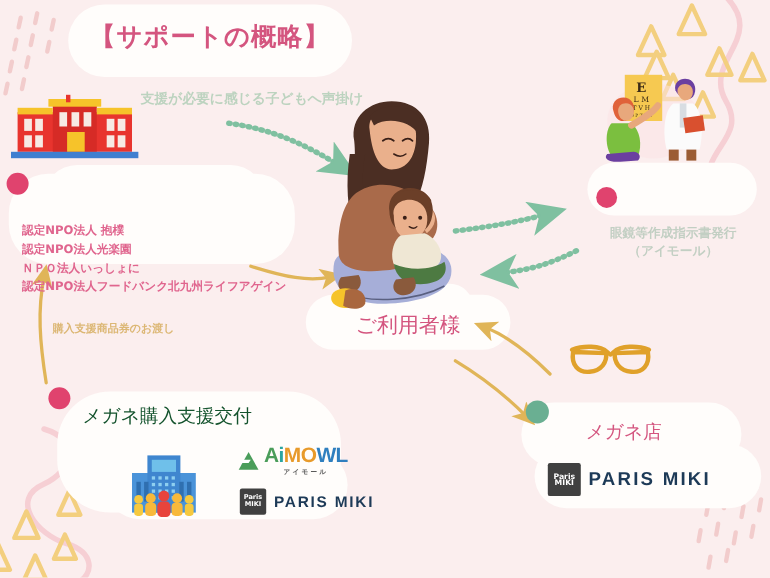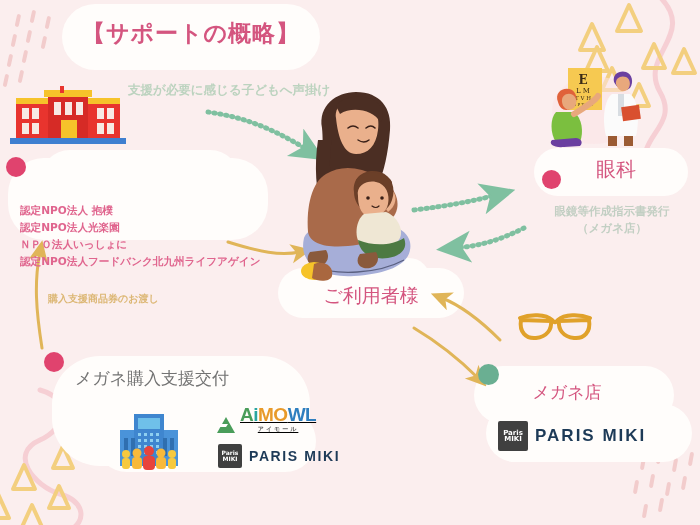--- a/index.html
+++ b/index.html
@@ -40,21 +40,21 @@
   
   #ganka-blob{left:534px;top:148px;width:154px;height:48px;border-radius:28px;}
   #ganka-dot{left:542px;top:170px;width:19px;height:19px;border-radius:50%;background:#e0436e;}
   #ganka-text{left:556px;top:156px;width:120px;text-align:center;font-size:20px;color:#d4557f;font-weight:500;}
   #ganka-sub{left:528px;top:203px;width:168px;text-align:center;font-size:11.5px;color:#c2cfc3;font-weight:700;line-height:17px;}
 
   
   #koufu-blob{left:52px;top:356px;width:258px;height:110px;border-radius:48px;}
   #koufu-blob2{left:96px;top:410px;width:220px;height:62px;border-radius:32px;}
   #koufu-dot{left:44px;top:352px;width:20px;height:20px;border-radius:50%;background:#e0436e;}
-  #koufu-text{left:52px;top:367px;width:200px;text-align:center;font-size:17px;color:#737373;font-weight:500;}
+  #koufu-text{left:52px;top:367px;width:200px;text-align:center;font-size:17px;color:#14532d;font-weight:500;}
   #cap-shouhinken{left:48px;top:292px;font-size:10px;color:#dcb774;font-weight:700;}
 
   
   #mt-blob{left:474px;top:366px;width:200px;height:58px;border-radius:32px;}
   #mt-blob2{left:486px;top:404px;width:206px;height:58px;border-radius:30px;}
   #mt-dot{left:478px;top:364px;width:21px;height:21px;border-radius:50%;background:#6aaf92;}
   #mt-text{left:492px;top:381px;width:150px;text-align:center;font-size:17px;color:#d4557f;font-weight:500;}
 
   
   .pm-wrap{display:flex;align-items:center;gap:7px;}
@@ -328,36 +328,35 @@
   <div class="abs" id="npo-list">
     <div class="nowrap">認定NPO法人 抱樸</div>
     <div class="nowrap">認定NPO法人光楽園</div>
     <div class="nowrap">ＮＰＯ法人いっしょに</div>
     <div class="nowrap">認定NPO法人フードバンク北九州ライフアゲイン</div>
   </div>
 
   <div class="abs nowrap" id="user-text">ご利用者様</div>
 
   <div class="abs" id="ganka-dot"></div>
-  <div class="abs nowrap" id="ganka-text">眼科</div>
   <div class="abs" id="ganka-sub">
     <div class="nowrap">眼鏡等作成指示書発行</div>
-    <div class="nowrap">（メガネ店）</div>
+    <div class="nowrap">（アイモール）</div>
   </div>
 
   <div class="abs nowrap" id="cap-shouhinken">購入支援商品券のお渡し</div>
 
   <div class="abs" id="koufu-dot"></div>
   <div class="abs nowrap" id="koufu-text">メガネ購入支援交付</div>
 
   <div class="abs" id="mt-dot"></div>
   <div class="abs nowrap" id="mt-text">メガネ店</div>
 
   <div class="abs" id="aimowl">
-    <div style="display:flex;align-items:flex-end;gap:4px;text-decoration:underline;">
+    <div style="display:flex;align-items:center;gap:4px;">
       <svg width="20" height="18" viewBox="0 0 20 18">
         <path d="M10 1 L19 17 L1 17 Z" fill="#4a9d5a"></path>
         <path d="M10 1 L5 10 L1 17 Z" fill="#2f7fbf"></path>
         <path d="M4 8 L12 8 L10 11 L3 11 Z" fill="#ffffff"></path>
       </svg>
       <div>
         <div class="ai-row">
           <span style="color:#4a9d5a">A</span><span style="color:#2aa5a0">i</span><span style="color:#e89a2a">MO</span><span style="color:#2f7fbf">WL</span>
         </div>
         <div class="ai-sub">アイモール</div>

